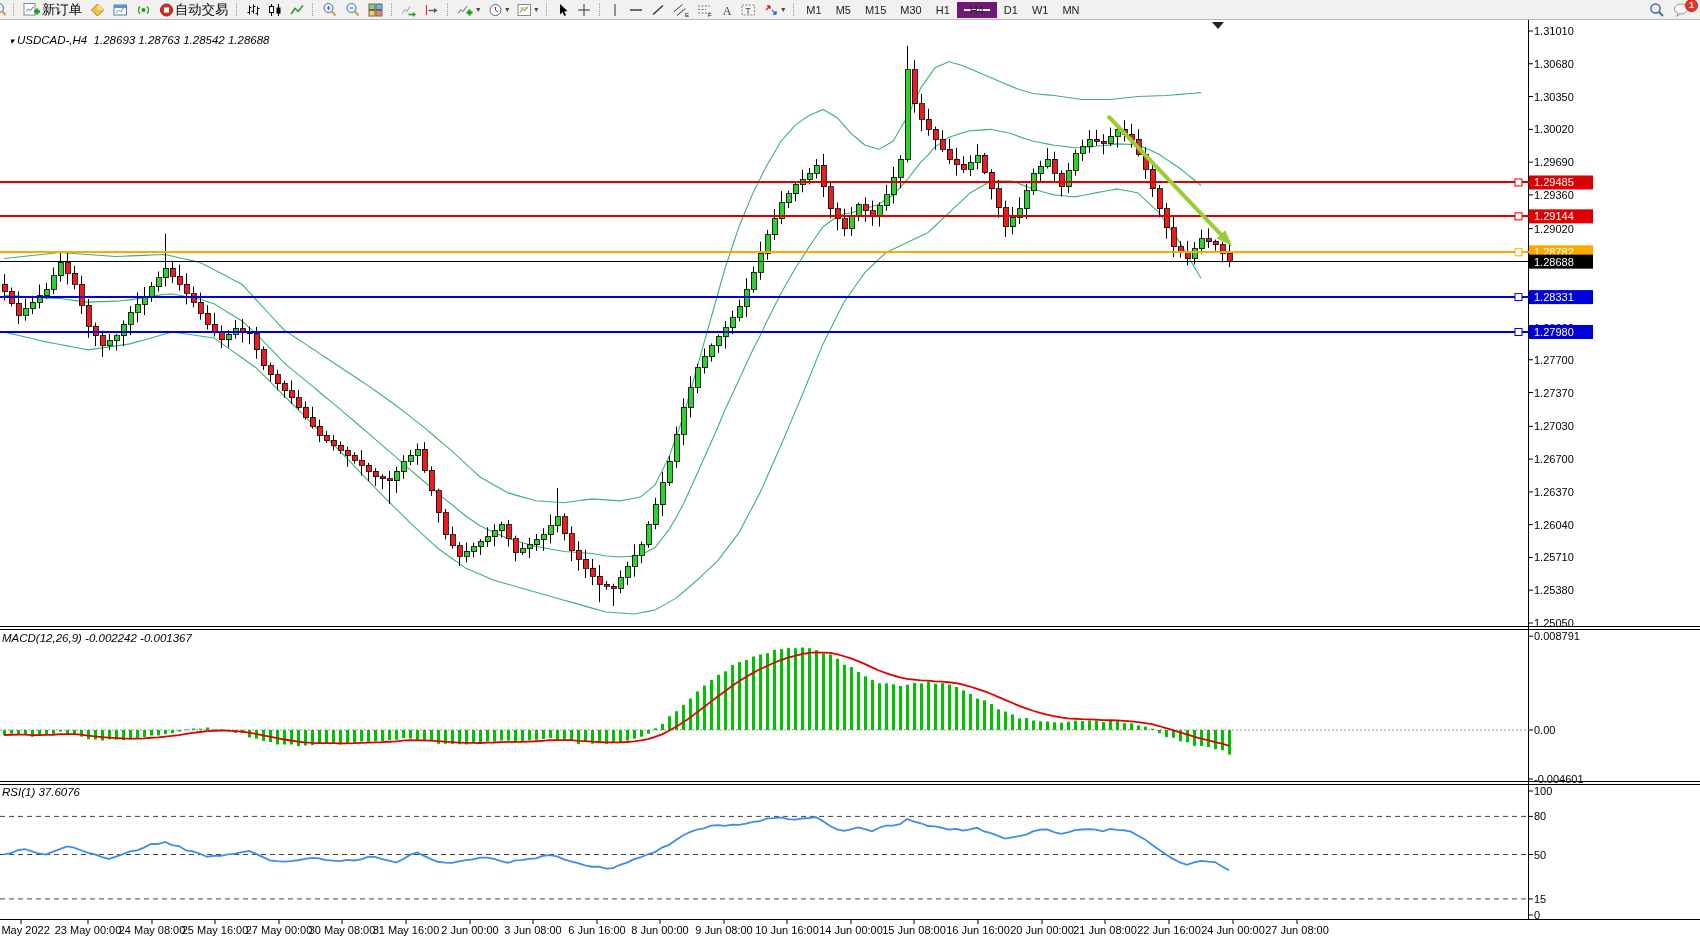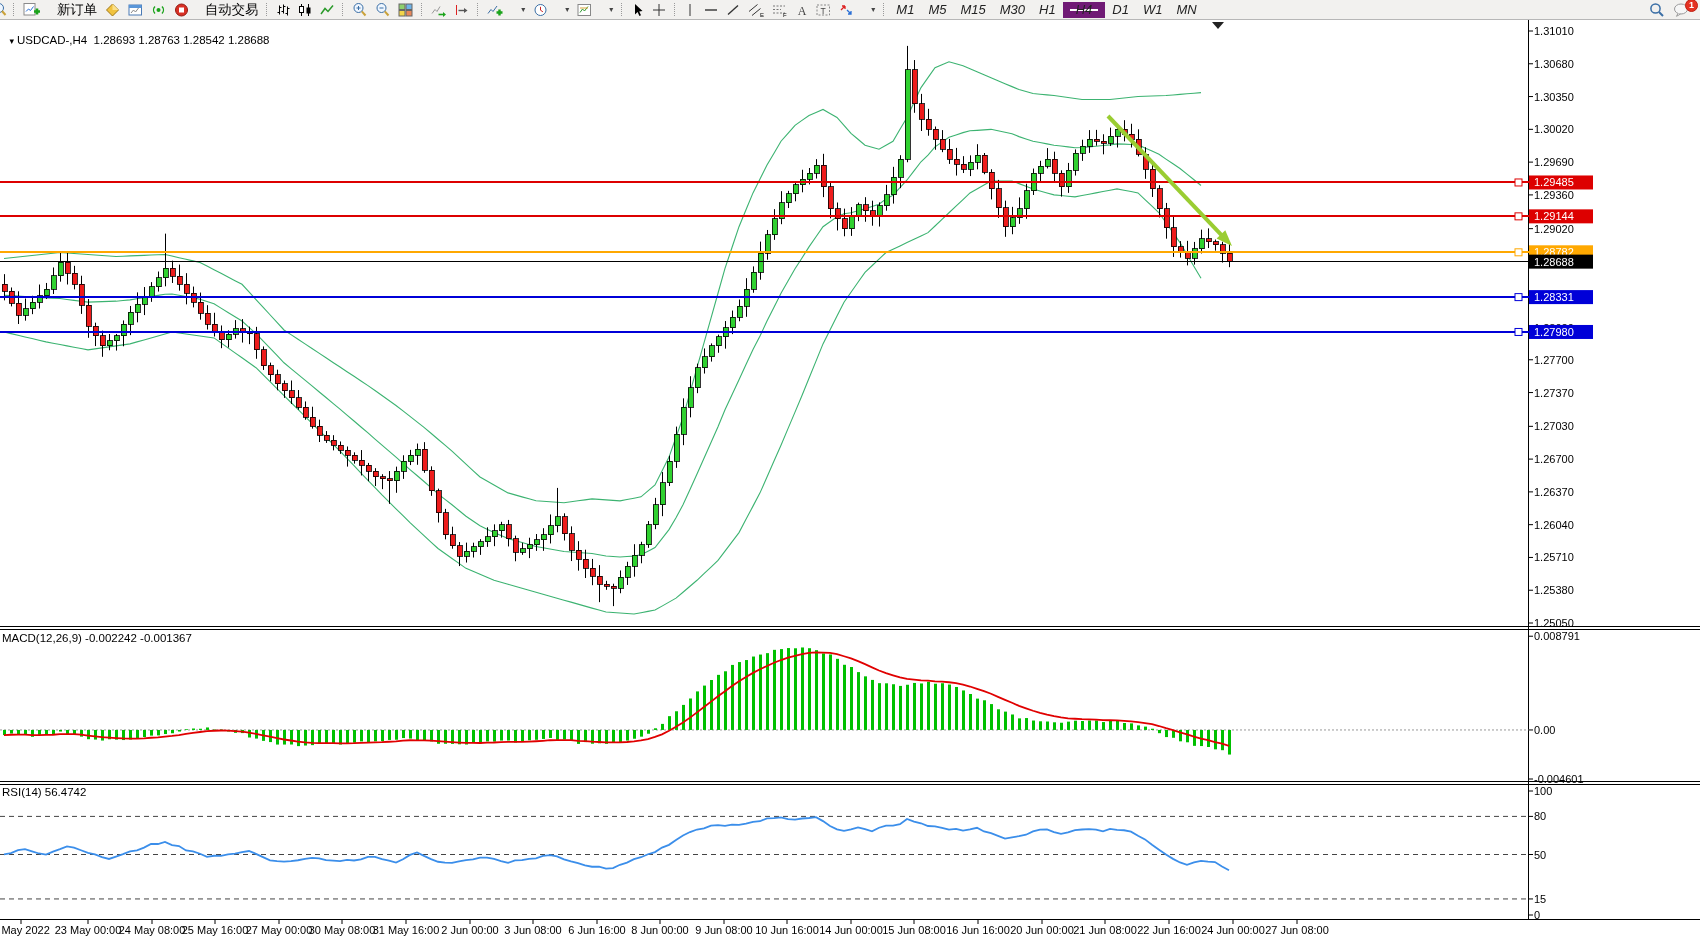--- a/index.html
+++ b/index.html
@@ -1,32 +1,32 @@
 <!DOCTYPE html>
 <html><head>
 <meta charset="utf-8">
 <style>
   html,body{margin:0;padding:0;background:#fff;width:1700px;height:942px;overflow:hidden;
     font-family:"Liberation Sans",sans-serif;-webkit-font-smoothing:none;}
   .toolbar{position:absolute;left:0;top:0;width:1700px;height:19px;background:#f2f1ef;
     border-bottom:1px solid #b7b7b7;display:flex;align-items:center;font-size:12px;color:#111;z-index:5;}
-  .tb{height:17px;display:flex;align-items:center;gap:16px;padding:0 3px;border:1px solid transparent;
+  .tb{height:17px;display:flex;align-items:center;gap:1px;padding:0 3px;border:1px solid transparent;
     background:transparent;cursor:default;white-space:nowrap;}
   .tb svg{display:block}
   .sep{width:1px;height:13px;border-left:1px dotted #9a9a9a;margin:1px 4px;}
   .caret{font-size:8px;color:#444;margin-left:1px;}
-  .tf{padding:0 6px;font-size:13px;color:#222;height:16px;display:flex;align-items:center;font-style:italic;}
+  .tf{padding:0 6px;font-size:11px;color:#222;height:16px;display:flex;align-items:center;}
   .tf.active{border:7px solid #701a75;background:#fcfcfc;}
   .right-group{margin-left:auto;display:flex;align-items:center;margin-right:6px;}
   .chat-wrap{position:relative;}
   .badge{position:absolute;top:-3px;right:-5px;background:#e53222;color:#fff;border-radius:8px;
     font-size:9px;font-weight:bold;padding:0 3px;line-height:11px;border:1px solid #c02012;}
   .partial{width:9px;overflow:hidden;display:inline-block;height:15px;}
   #stage{position:absolute;left:0;top:0;width:1700px;height:942px;}
-  .overlay{position:absolute;font-size:11.5px;color:#000;z-index:3;white-space:pre;}
+  .overlay{position:absolute;font-size:11.5px;color:#000;z-index:3;white-space:pre;font-style:italic;}
   #title-line{left:3px;top:22px;}
   #title-line .mk{font-size:9px;margin-right:3px;}
 </style>
 </head>
 <body>
 
 <div class="toolbar">
   <span class="partial"><svg width="16" height="15" style="margin-left:-8px">
         <circle cx="7" cy="6" r="4.5" fill="#eef6ff" stroke="#3a6ea5"></circle>
         <line x1="10" y1="9" x2="13.5" y2="13" stroke="#caa23a" stroke-width="2"></line>
@@ -954,13 +954,13 @@
     </g>
     <g>
       <polyline points="4,854.3816917000034 11,853.1539131826303 18,850.1071442298394 25,849.1270135378127 32,851.2772379984337 39,853.4936743109258 46,854.6665355682256 53,851.5970645580445 60,849.1515773092709 67,846.3363780244707 74,847.6171564191314 81,850.2307510211438 88,852.9421253991369 95,854.3041098007666 102,857.1506314324038 109,858.9517837556491 116,856.6457032742005 123,854.1901746504353 130,851.4776775126902 137,850.3226695424706 144,847.5596302867849 151,843.8993234529395 158,844.0220138917565 165,841.9999653701497 172,845.1392778740601 179,845.9973576043551 186,850.398484901011 193,851.2999110292626 200,853.7564747884502 207,856.8345458058358 214,855.7663547643782 221,855.8502163938899 228,854.4679434929036 235,853.645494699062 242,852.1970428386625 249,850.9978951086518 256,853.8335046187241 263,857.1287501089434 270,860.4045541745634 277,861.1197137948388 284,861.5350051371088 291,861.1616636942115 298,860.2458932972056 305,858.8390075449176 312,857.8269596729453 319,858.4780086533196 326,860.2126286698588 333,860.5909383184211 340,861.2141176097573 347,859.9147499445471 354,860.5085970713454 361,859.3680562780994 368,856.9245594948735 375,856.8027573164833 382,859.1778569409207 389,860.5642723687636 396,862.5795667656536 403,859.2731438364018 410,854.8804458368886 417,852.3807718145893 424,855.8577221967367 431,859.1131021154406 438,861.758335108924 445,862.6295504532428 452,862.8492455247745 459,861.3856260158284 466,860.0935917252858 473,859.4654025330686 480,857.6140600773472 487,857.5703535190928 494,858.9871885126965 501,861.0393750181499 508,862.921568429238 515,860.4692798194811 522,860.1957093249787 529,858.798453998441 536,858.3178784588225 543,855.8769562808811 550,855.092637984301 557,856.3937975875851 564,859.3541715993443 571,861.3791591981321 578,863.0570029572237 585,865.4537846945105 592,866.7269422198298 599,866.6448194351628 606,868.5689969903785 613,868.0241396540464 620,864.7900495675102 627,862.6767175183329 634,859.1877287328521 641,857.2399563724712 648,854.2316853354482 655,852.1227501499209 662,847.5577643700815 669,844.8427236258071 676,839.8955786616176 683,835.503702649426 690,832.0337001750928 697,829.501617264862 704,828.3746457451537 711,825.5917291886808 718,825.1008168977621 725,825.8367724991784 732,824.6387769329294 739,824.9664315395153 746,823.6330275965046 753,821.8054589184987 760,821.2244335662137 767,818.3011956761118 774,818.2087754824004 781,817.3690271728747 788,819.1260914133206 795,819.6428243334136 802,818.5110513186478 809,818.0080564531927 816,817.1574866724998 823,821.1134174838323 830,826.0026435484792 837,829.3680417093127 844,830.7880822127923 851,829.4660507154119 858,827.4256231455181 865,829.2024154852796 872,831.2455498789261 879,827.7633894579554 886,825.5611852033918 893,825.7008357434245 900,824.1962395303832 907,818.9277426574381 914,821.6028948890261 921,823.2798661285535 928,825.985357000796 935,826.381668586149 942,827.8618984084954 949,829.5430153378932 956,828.9764558352621 963,830.6738512383176 970,829.3953724163594 977,827.7716682700532 984,831.4255578059915 991,833.2305704904636 998,835.8005486158842 1005,838.5397310590031 1012,837.36968880532 1019,836.1664591943189 1026,834.6982643054897 1033,831.3736192903103 1040,829.5413407880949 1047,829.516850526876 1054,832.105206871858 1061,833.9149288975664 1068,832.4694705869456 1075,830.152532329106 1082,829.483306890548 1089,829.1202722072708 1096,829.5882572650168 1103,831.3033546769152 1110,828.8613394082358 1117,829.8079923017249 1124,830.2526366071651 1131,831.6288244779257 1138,835.6806916012423 1145,839.4042505474962 1152,844.6608990486037 1159,849.6561180753056 1166,854.428137027629 1173,858.8729601916284 1180,862.4664660561705 1187,864.798322678457 1194,862.4465132385699 1201,860.8372686106272 1208,861.704542271225 1215,862.0401405965823 1222,866.5587576954983 1229,870.248" fill="none" stroke="#3b8eea" stroke-width="1.8"></polyline>
     </g>
   </svg>
 
 <div class="overlay" id="title-line">
   <span class="mk">▾</span><span>USDCAD-,H4</span>&nbsp;&nbsp;<span>1.28693 1.28763 1.28542 1.28688</span>
 </div>
 <div class="overlay" id="macd-label" style="left:2px;top:632px">MACD(12,26,9) -0.002242 -0.001367</div>
-<div class="overlay" id="rsi-label" style="left:2px;top:786px">RSI(14) 56.4742</div>
+<div class="overlay" id="rsi-label" style="left:2px;top:786px">RSI(1) 37.6076</div>
 
 </body></html>

